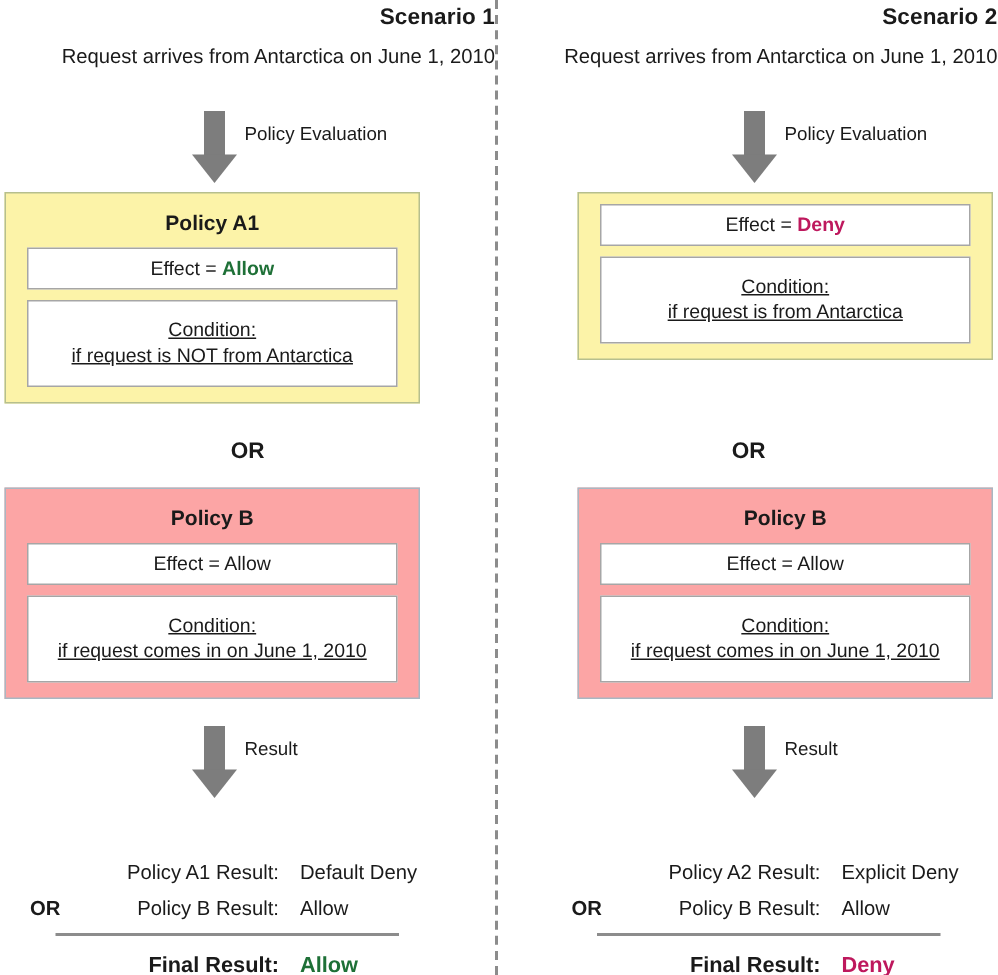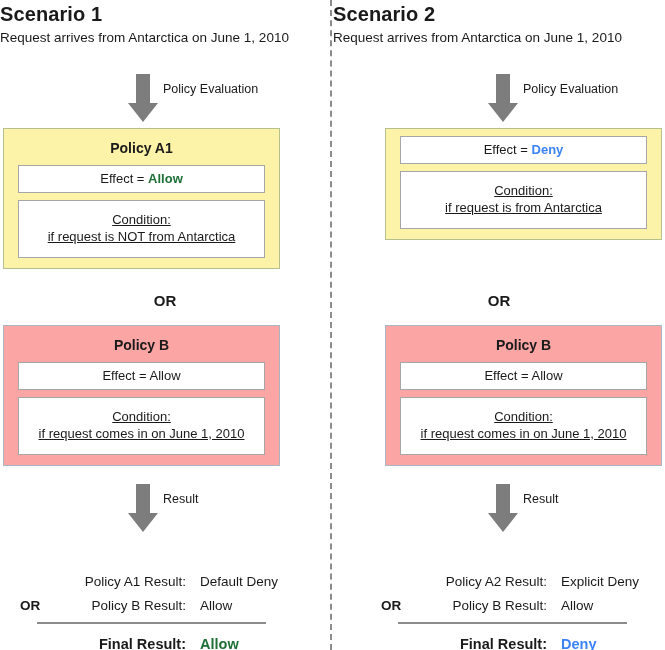--- a/index.html
+++ b/index.html
@@ -39,32 +39,32 @@
     height: 650px;
   }
   .panel-left  { left: 0px;   width: 330px; }
   .panel-right { left: 333px; width: 332px; }
 
   .scenario-title {
     position: absolute;
     top: 3px;
     left: 0;
     width: 100%;
-    text-align: left;
-    font-size: 20px;
+    text-align: right;
+    font-size: 15px;
     font-weight: bold;
     letter-spacing: 0.1px;
   }
 
   .request-text {
     position: absolute;
     top: 29px;
     left: 0;
     width: 100%;
-    text-align: left;
+    text-align: right;
     font-size: 13.5px;
     line-height: 17px;
   }
 
   
   .arrow {
     position: absolute;
     width: 30px;
     height: 48px;
   }
@@ -132,21 +132,21 @@
     height: 28px;
     line-height: 26px;
     margin-bottom: 7px;
   }
   .row-condition {
     padding: 10px 6px 12px 6px;
     text-decoration: underline;
   }
 
   .val-allow { color: #1e7037; font-weight: bold; }
-  .val-deny  { color: #3b82f6; font-weight: bold; }
+  .val-deny  { color: #be185d; font-weight: bold; }
   .val-plain { color: #1a1a1a; }
 
   .or-label {
     position: absolute;
     left: 0;
     width: 100%;
     text-align: center;
     font-size: 15px;
     font-weight: bold;
   }

